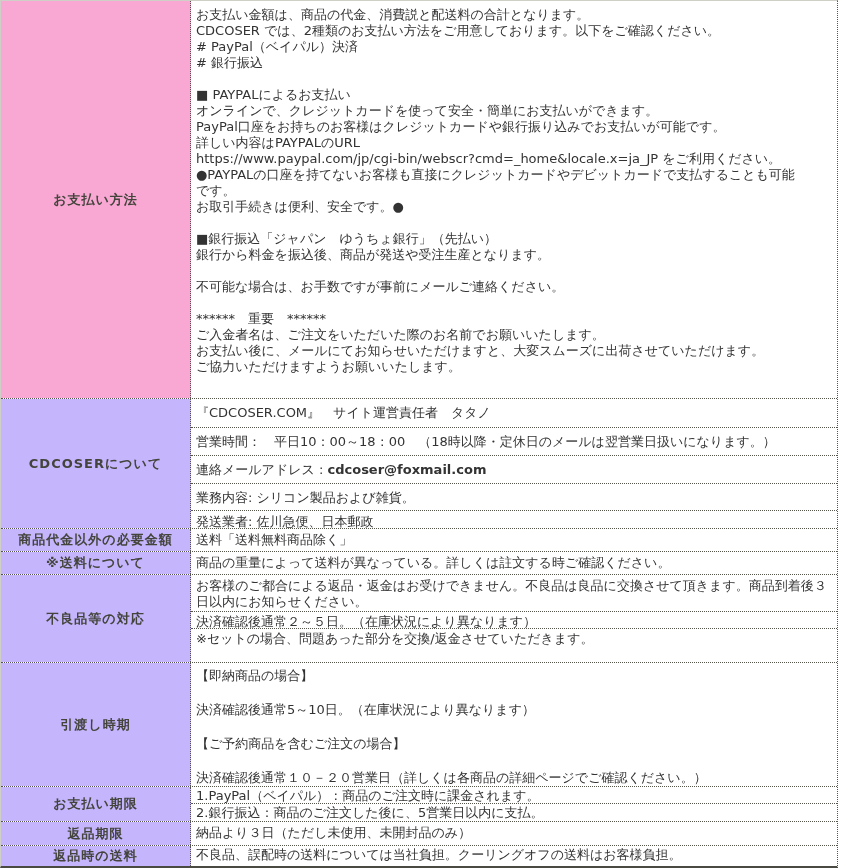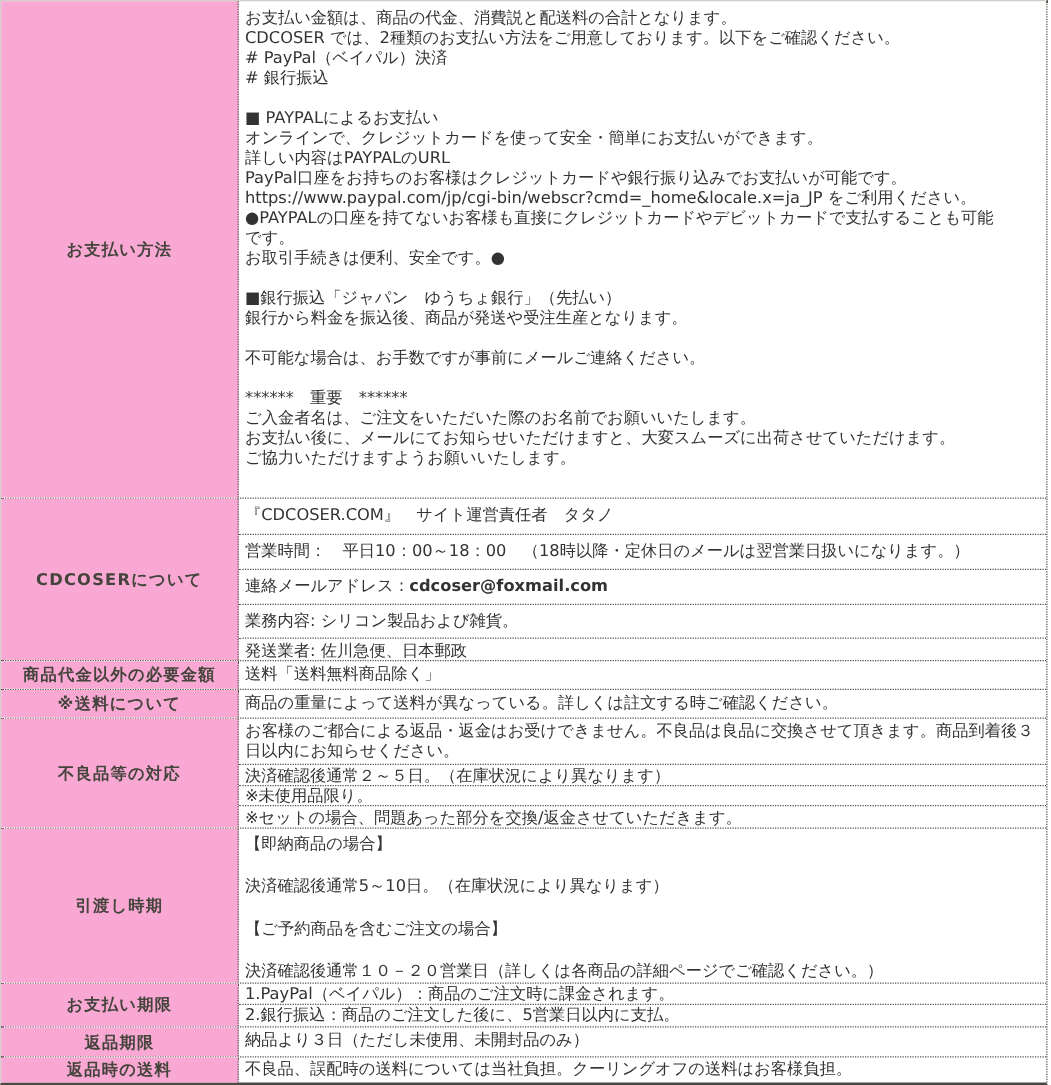--- a/index.html
+++ b/index.html
@@ -15,21 +15,21 @@
     border-left:1px solid #cfcfc7;
     border-right:1px dotted #55554d;
     border-bottom:2px solid #4a4a42;
     display:flex;flex-direction:column;
   }
   .row{box-sizing:border-box;display:flex;border-bottom:1px dotted #55554d;}
   .row:last-child{border-bottom:none;font-family:Liberation Mono, monospace;}
   .hcell{
     box-sizing:border-box;flex:0 0 190px;width:190px;
     border-right:1px dotted #55554d;
-    background:#f9a8d4;color:#44443c;font-weight:bold;
+    background:#c4b5fd;color:#44443c;font-weight:bold;
     display:flex;align-items:center;justify-content:center;
     text-align:center;letter-spacing:1px;
   }
   .hcell.white{background:#f9a8d4;}
   .ccell{box-sizing:border-box;flex:1;min-width:0;overflow:hidden;}
   
   .r1{height:398px}.r2{height:130px}.r3{height:23px}.r4{height:23px}
   .r5{height:88px}.r6{height:124px}.r7{height:35px}.r8{height:24px}.r9{height:20px}
   
   .lines{padding:6px 4px 0 5px;}
@@ -61,22 +61,22 @@
       <div class="ccell">
         <div class="lines">
 
         <div class="line">お支払い金額は、商品の代金、消費説と配送料の合計となります。</div>
             <div class="line">CDCOSER では、2種類のお支払い方法をご用意しております。以下をご確認ください。</div>
             <div class="line"># PayPal（ベイパル）決済</div>
             <div class="line"># 銀行振込</div>
             <div class="line"></div>
             <div class="line">■ PAYPALによるお支払い</div>
             <div class="line">オンラインで、クレジットカードを使って安全・簡単にお支払いができます。</div>
+            <div class="line">PayPal口座をお持ちのお客様はクレジットカードや銀行振り込みでお支払いが可能です。</div>
             <div class="line">詳しい内容はPAYPALのURL</div>
-            <div class="line">PayPal口座をお持ちのお客様はクレジットカードや銀行振り込みでお支払いが可能です。</div>
             <div class="line">https://www.paypal.com/jp/cgi-bin/webscr?cmd=_home&amp;locale.x=ja_JP をご利用ください。</div>
             <div class="line">●PAYPALの口座を持てないお客様も直接にクレジットカードやデビットカードで支払することも可能</div>
             <div class="line">です。</div>
             <div class="line">お取引手続きは便利、安全です。●</div>
             <div class="line"></div>
             <div class="line">■銀行振込「ジャパン　ゆうちょ銀行」（先払い）</div>
             <div class="line">銀行から料金を振込後、商品が発送や受注生産となります。</div>
             <div class="line"></div>
             <div class="line">不可能な場合は、お手数ですが事前にメールご連絡ください。</div>
             <div class="line"></div>
@@ -111,21 +111,20 @@
       <div class="ccell">
         <div class="single">商品の重量によって送料が異なっている。詳しくは註文する時ご確認ください。</div>
       </div>
     </div>
 
     <div class="row r5">
       <div class="hcell">不良品等の対応</div>
       <div class="ccell">
         <div class="sub s1">お客様のご都合による返品・返金はお受けできません。不良品は良品に交換させて頂きます。商品到着後３日以内にお知らせください。</div>
         <div class="sub s2">決済確認後通常２～５日。（在庫状況により異なります）</div>
-        <div class="sub s3">※未使用品限り。</div>
         <div class="sub s4">※セットの場合、問題あった部分を交換/返金させていただきます。</div>
       </div>
     </div>
 
     <div class="row r6">
       <div class="hcell">引渡し時期</div>
       <div class="ccell">
         <div class="lines">
 
         <div class="line">【即納商品の場合】</div>

